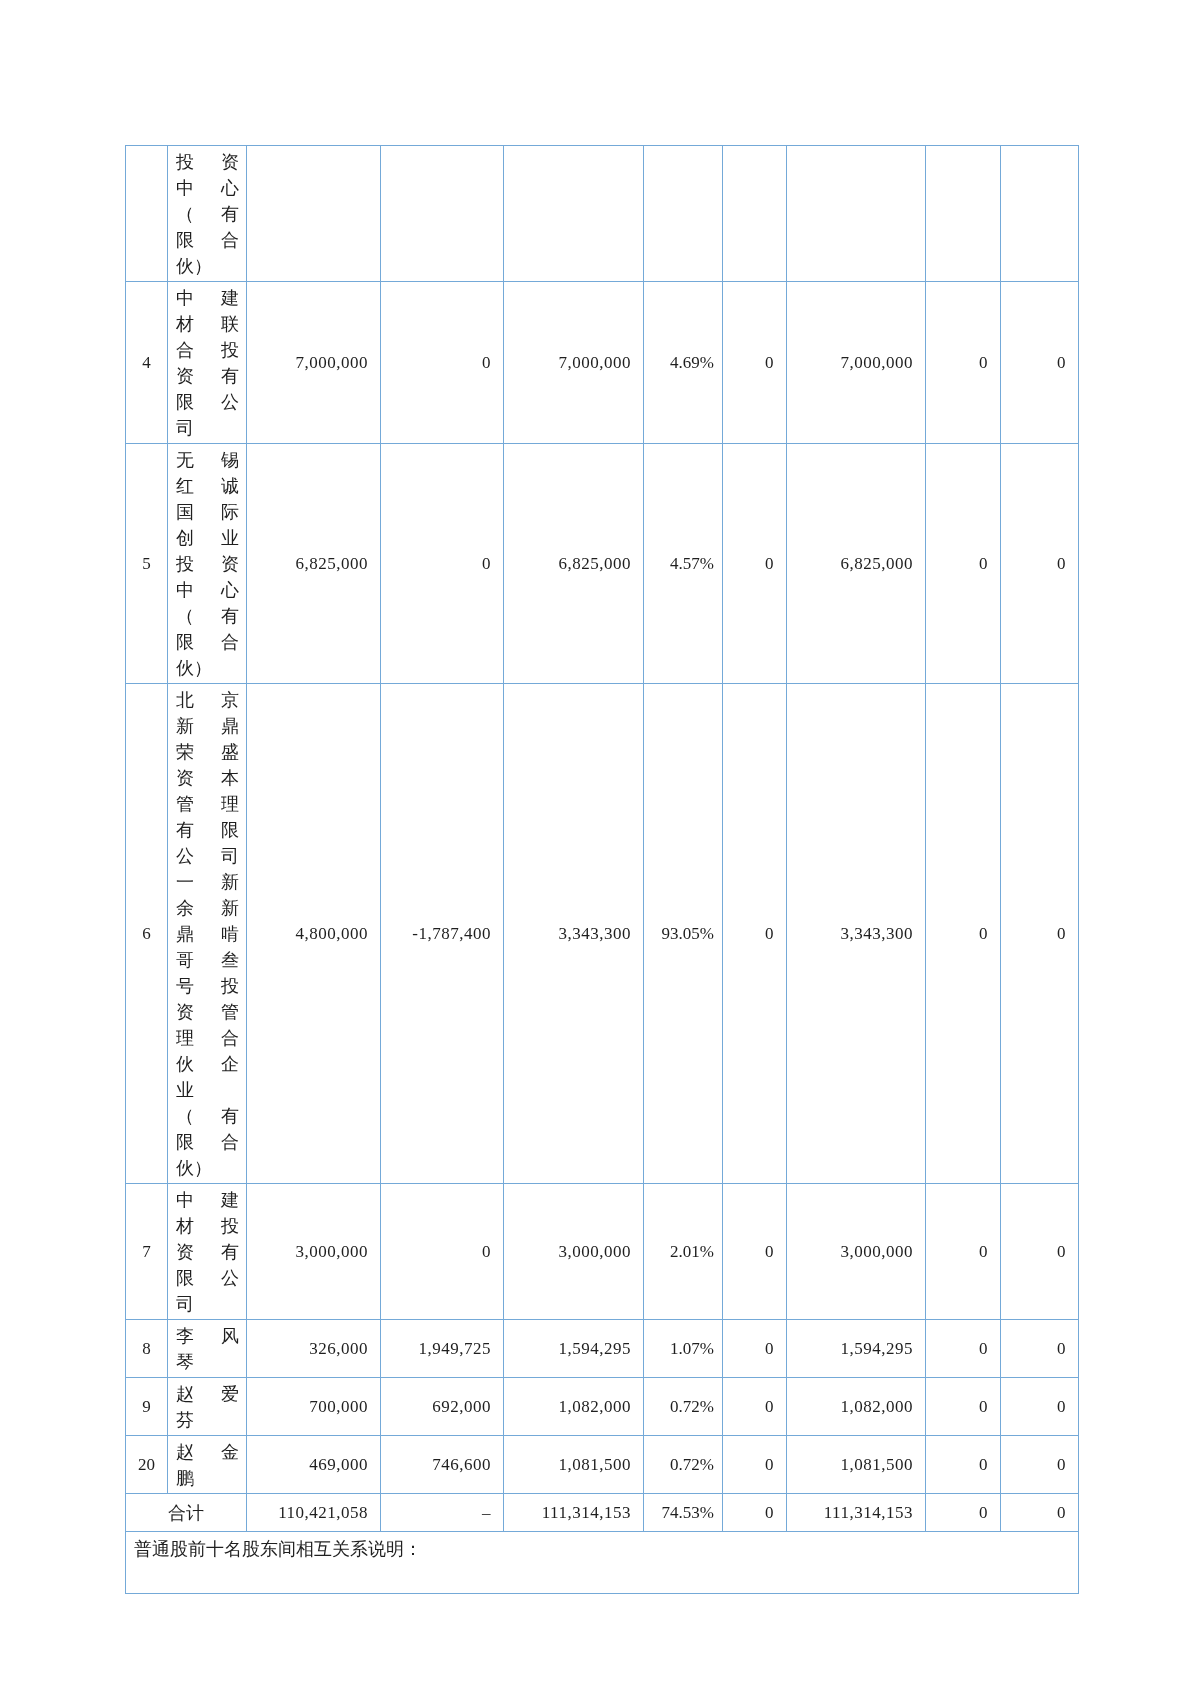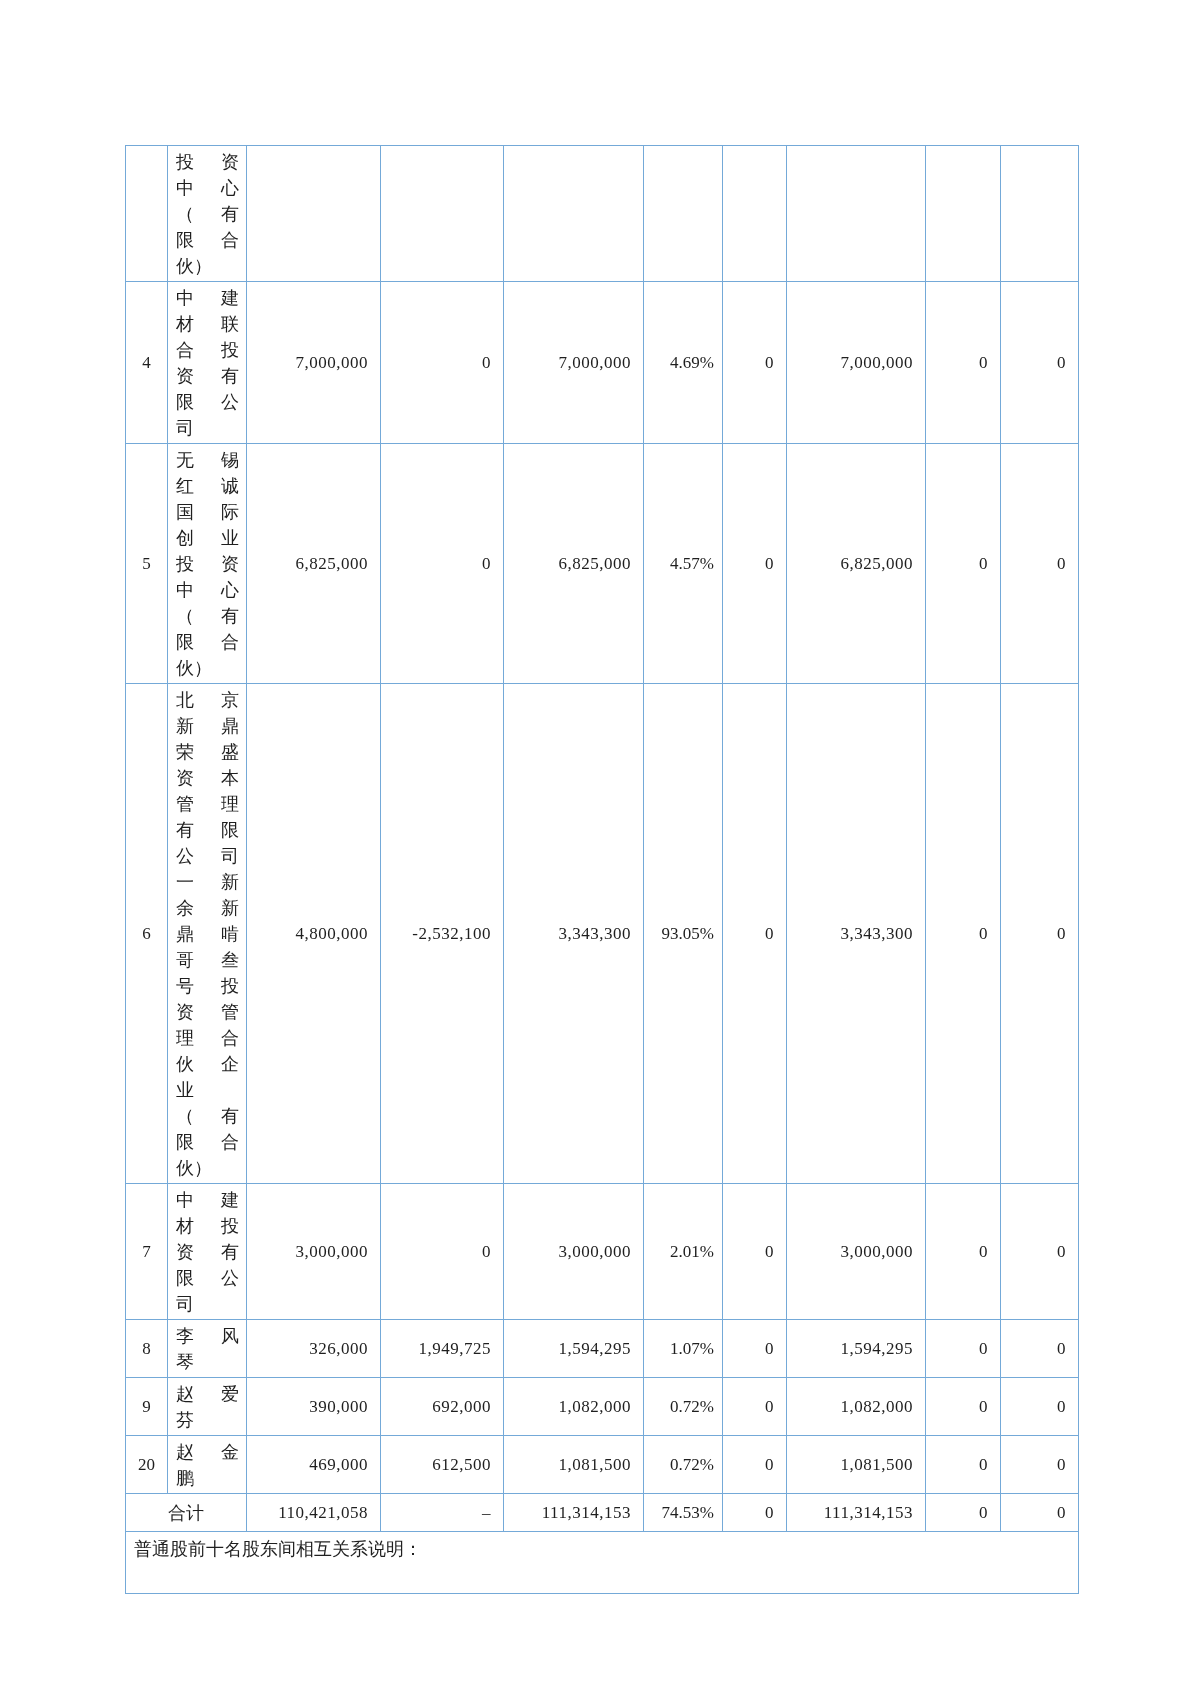--- a/index.html
+++ b/index.html
@@ -258,21 +258,21 @@
               <span>（</span>
               <span>有</span>
             </div>
             <div class="nl j">
               <span>限</span>
               <span>合</span>
             </div>
             <div class="nl">伙）</div>
           </td>
           <td class="c-num">4,800,000</td>
-          <td class="c-num">-2,532,100</td>
+          <td class="c-num">-1,787,400</td>
           <td class="c-num">3,343,300</td>
           <td class="c-num c-pct">93.05%</td>
           <td class="c-num">0</td>
           <td class="c-num">3,343,300</td>
           <td class="c-num">0</td>
           <td class="c-num">0</td>
         </tr>
         <tr>
           <td class="c-rank">7</td>
           <td class="c-name">
@@ -323,40 +323,40 @@
         </tr>
         <tr>
           <td class="c-rank">9</td>
           <td class="c-name">
             <div class="nl j">
               <span>赵</span>
               <span>爱</span>
             </div>
             <div class="nl">芬</div>
           </td>
-          <td class="c-num">390,000</td>
+          <td class="c-num">700,000</td>
           <td class="c-num">692,000</td>
           <td class="c-num">1,082,000</td>
           <td class="c-num c-pct">0.72%</td>
           <td class="c-num">0</td>
           <td class="c-num">1,082,000</td>
           <td class="c-num">0</td>
           <td class="c-num">0</td>
         </tr>
         <tr>
           <td class="c-rank">20</td>
           <td class="c-name">
             <div class="nl j">
               <span>赵</span>
               <span>金</span>
             </div>
             <div class="nl">鹏</div>
           </td>
           <td class="c-num">469,000</td>
-          <td class="c-num">612,500</td>
+          <td class="c-num">746,600</td>
           <td class="c-num">1,081,500</td>
           <td class="c-num c-pct">0.72%</td>
           <td class="c-num">0</td>
           <td class="c-num">1,081,500</td>
           <td class="c-num">0</td>
           <td class="c-num">0</td>
         </tr>
         <tr class="row-total">
           <td class="c-total-label" colspan="2">合计</td>
           <td class="c-num">110,421,058</td>

